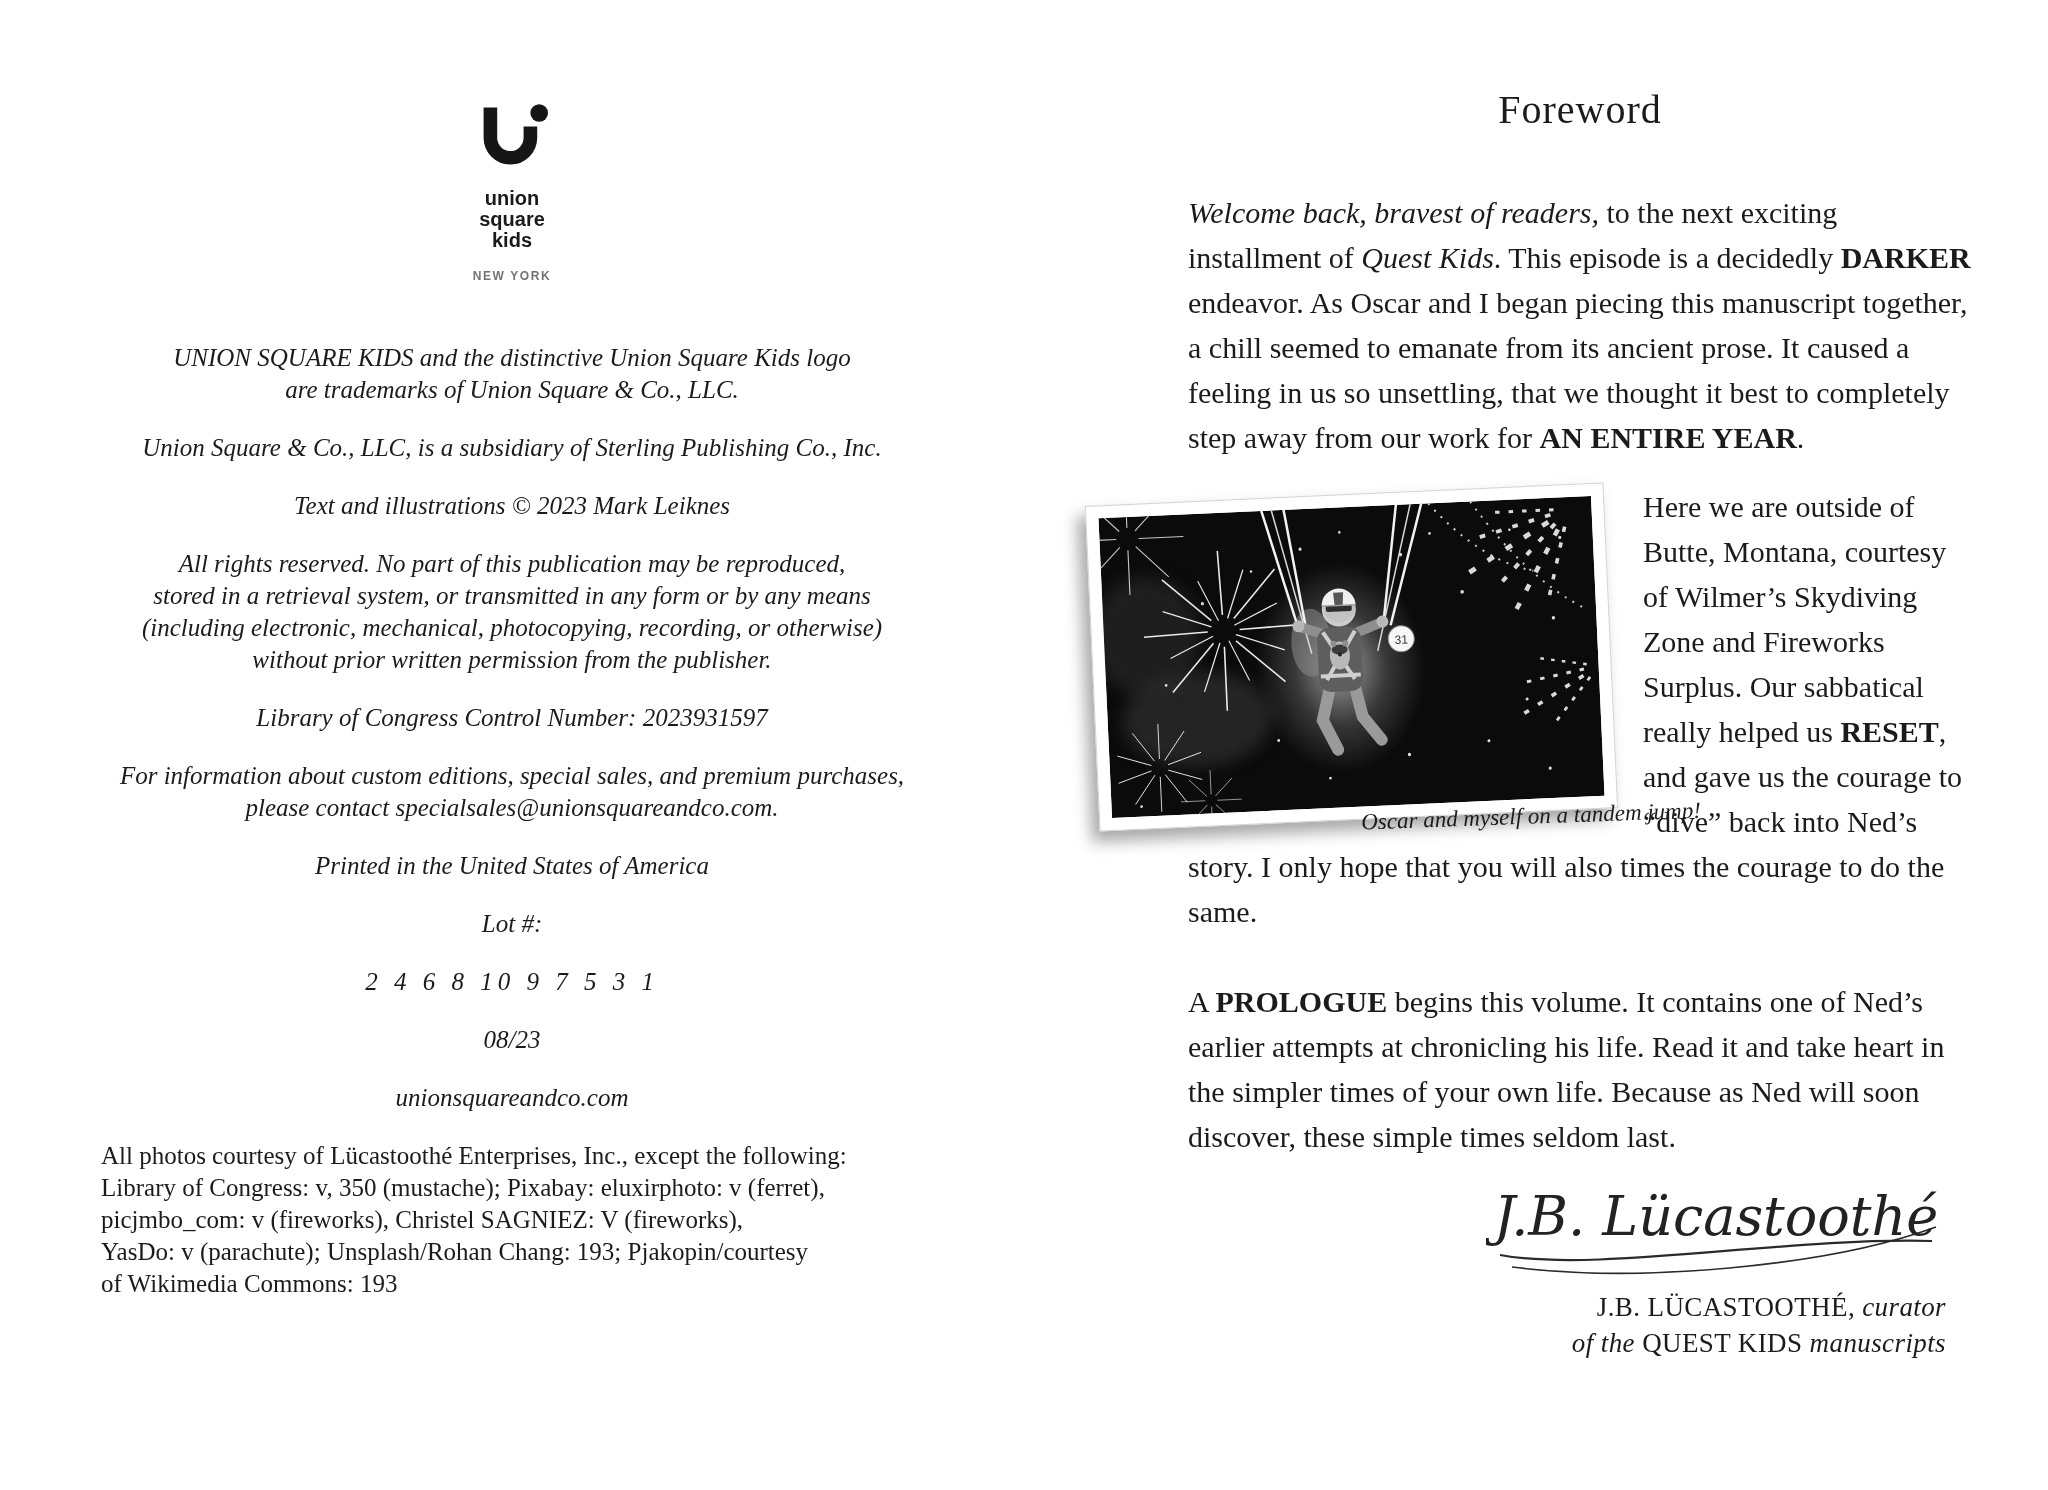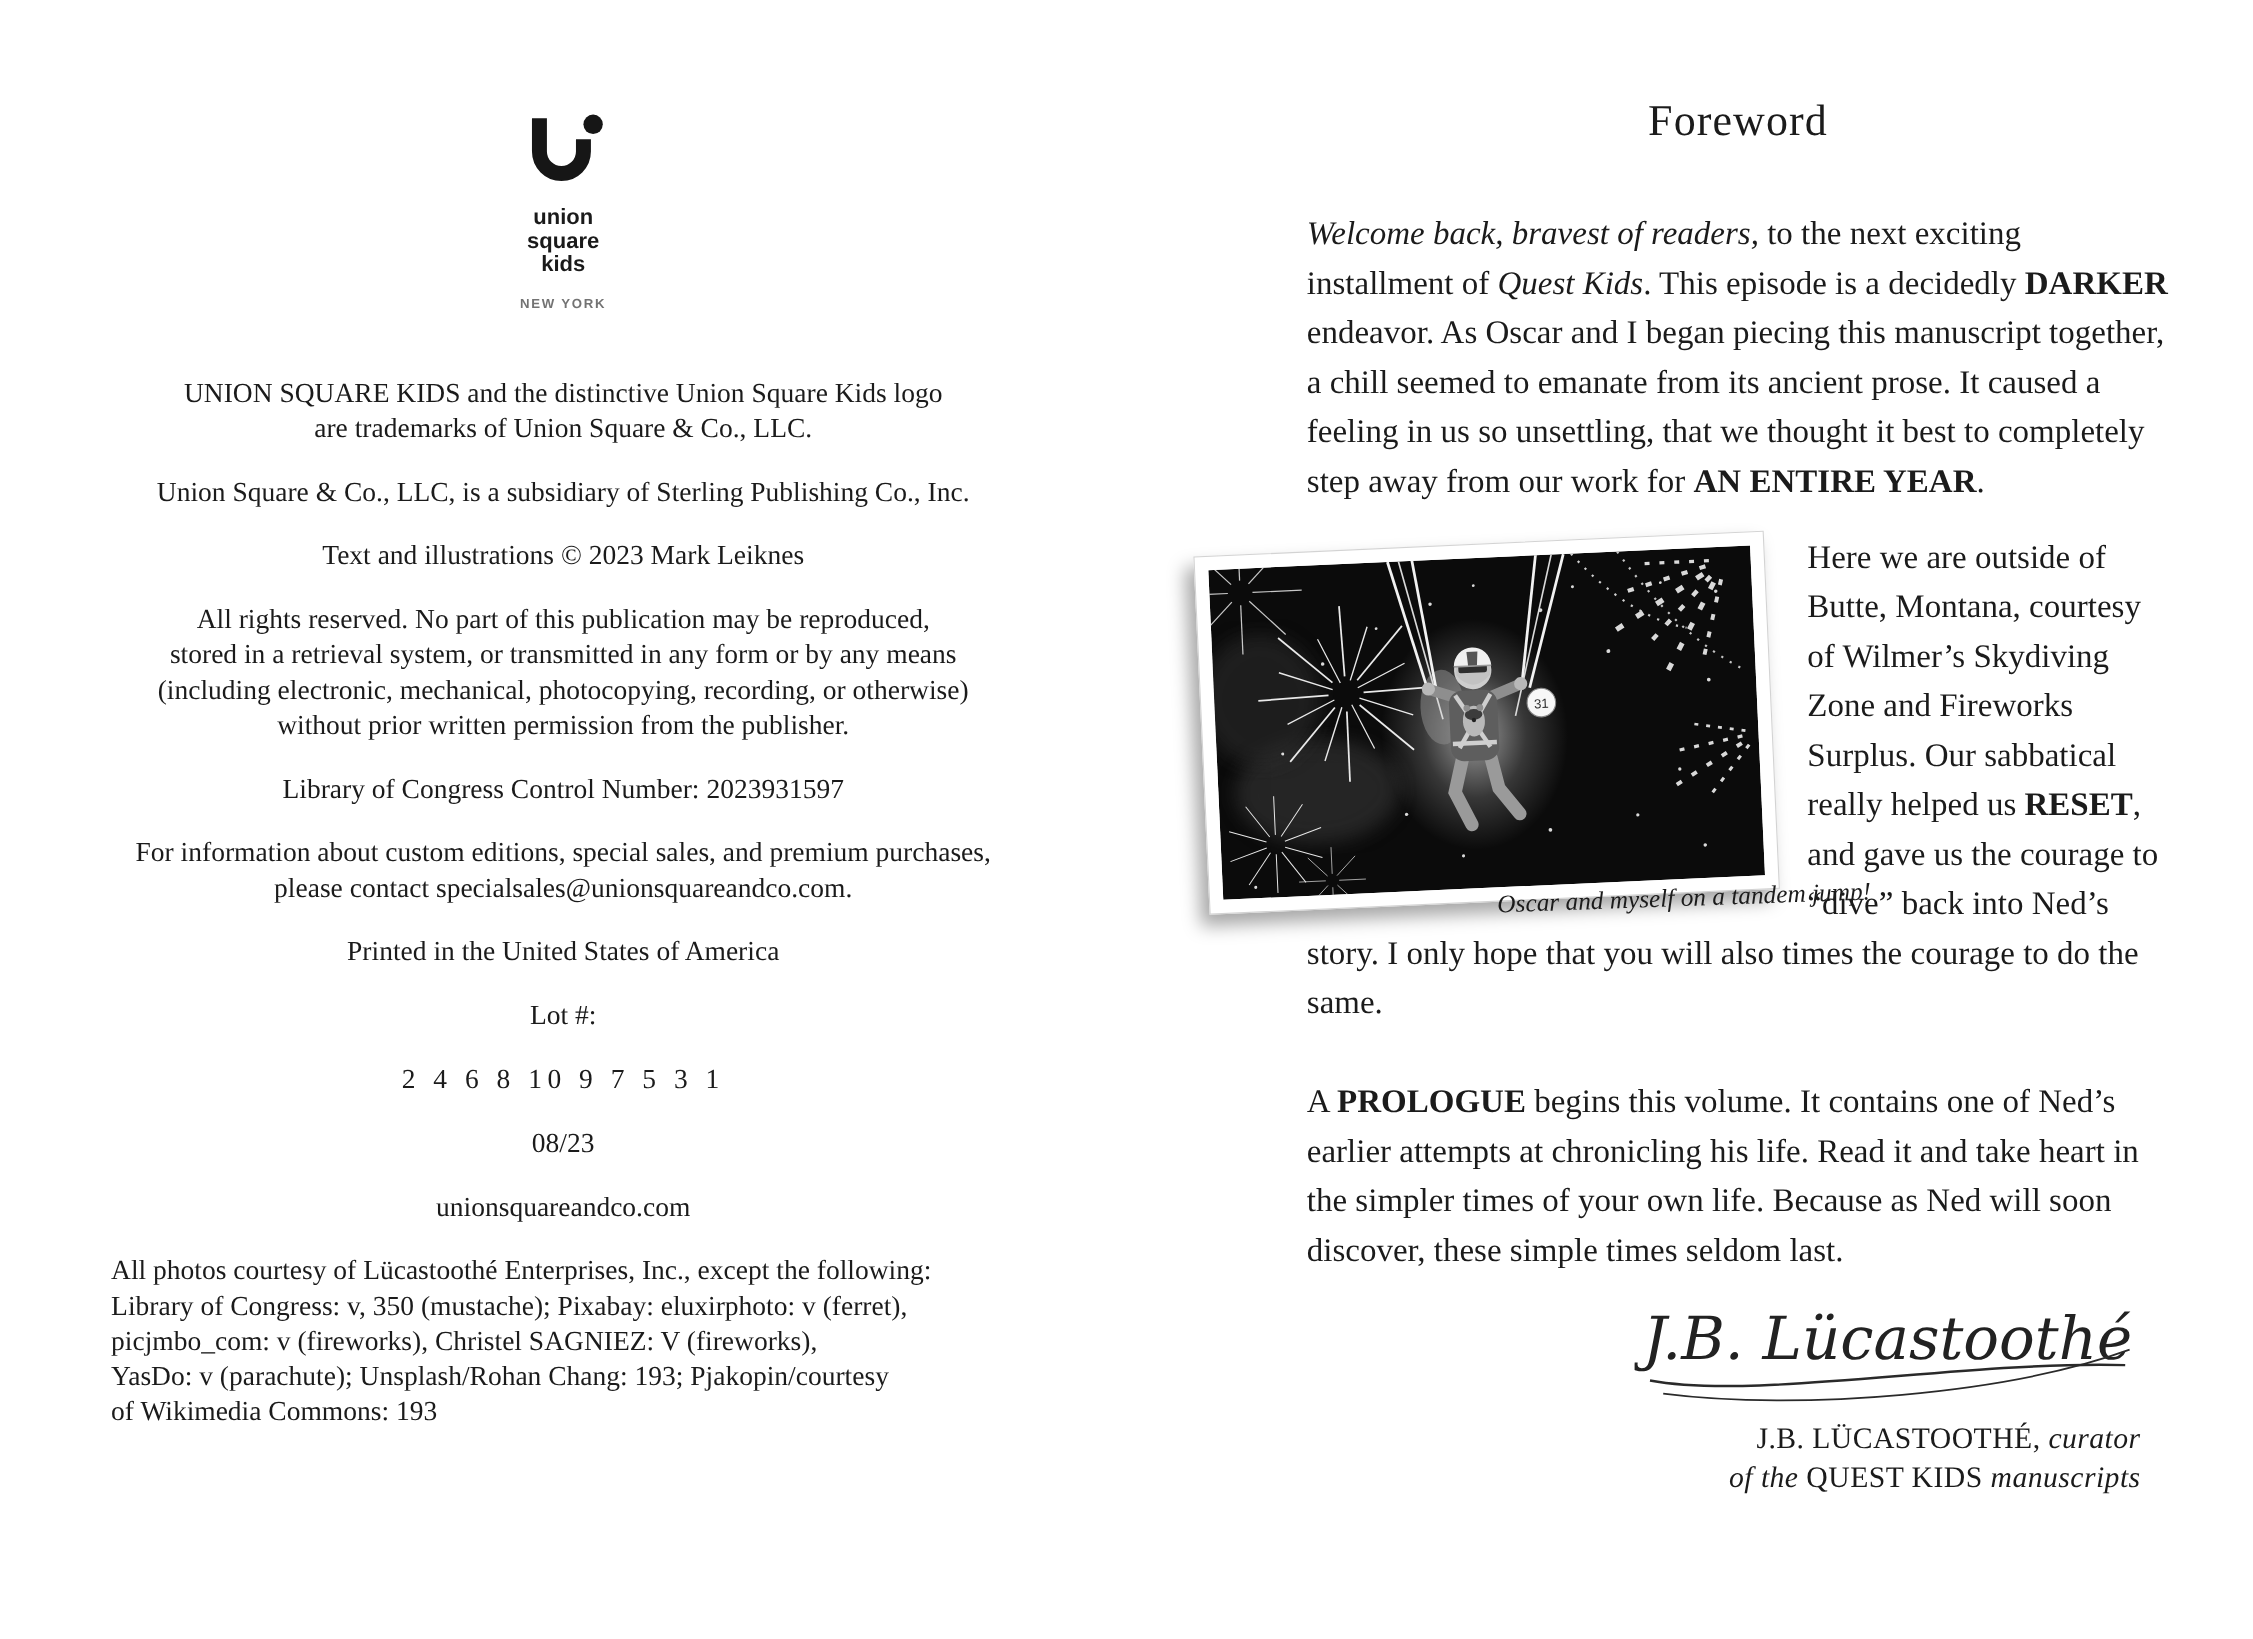--- a/index.html
+++ b/index.html
@@ -7,21 +7,21 @@
     position:relative;width:2048px;height:1490px;background:#ffffff;
     color:#1b1b1b;font-family:"Liberation Serif","DejaVu Serif",serif;
     overflow:hidden;
   }
   .page{position:absolute;top:0;height:100%;}
   .page-left{left:0;width:1024px;}
   .page-right{left:1024px;width:1024px;}
 
   
   .left-inner{width:846px;margin:0 auto;text-align:center;font-size:25px;line-height:32px;}
-  .left-inner p{margin:0 0 26px 0;}
+  .left-inner p{margin:0 0 26px 0;font-style:italic;}
   .lines{white-space:pre-line;}
   .logo-block{margin:102px auto 50px auto;text-align:center;}
   .logo-mark{display:block;margin:0 auto;}
   .brand-text{
     font-family:"Liberation Sans","DejaVu Sans",sans-serif;font-weight:bold;
     font-size:20px;line-height:21px;color:#1a1a1a;margin-top:8px;
   }
   .city-text{
     font-family:"Liberation Sans","DejaVu Sans",sans-serif;font-weight:bold;
     font-size:12px;letter-spacing:1.6px;margin-top:9px;color:#737373;

